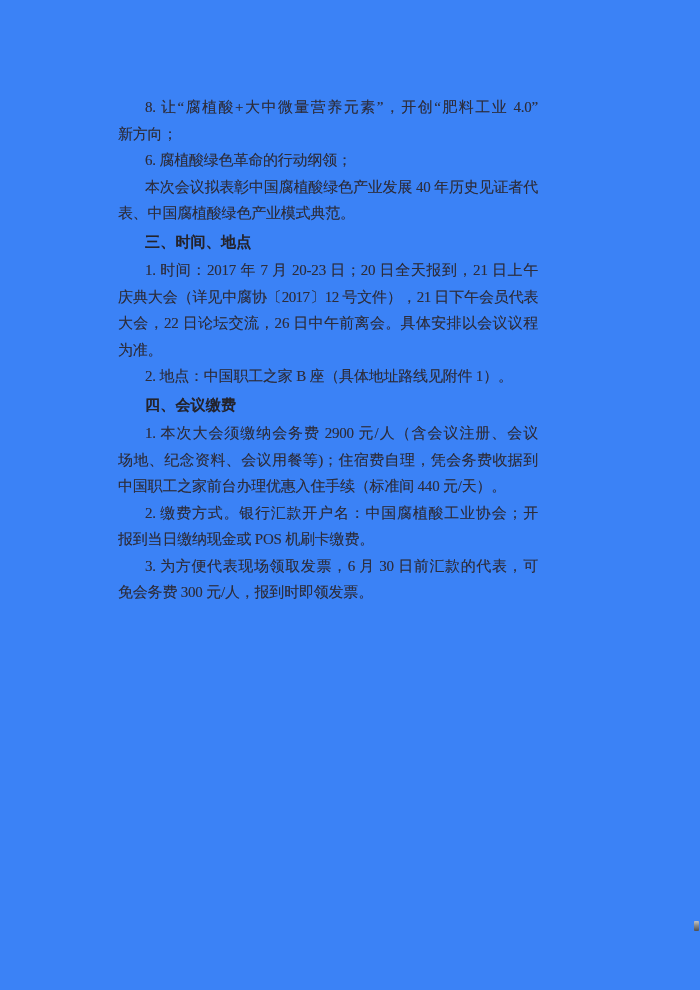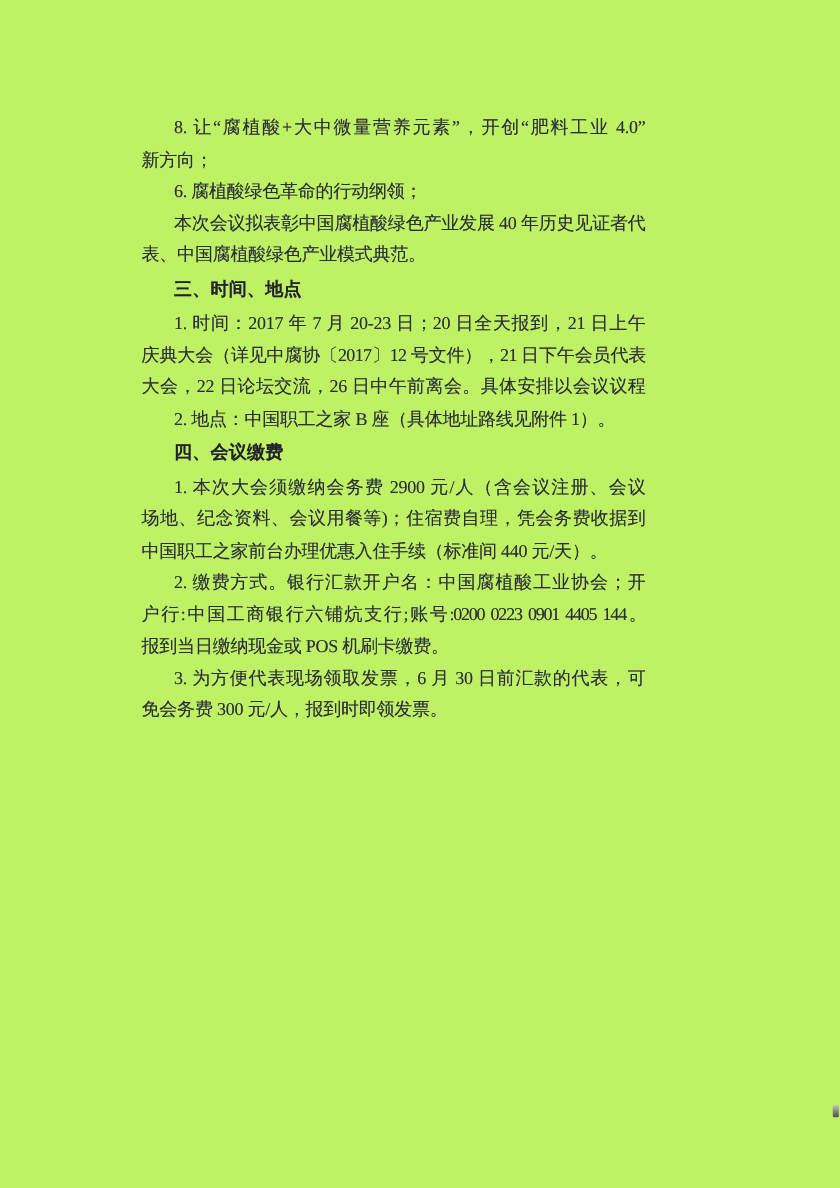--- a/index.html
+++ b/index.html
@@ -4,21 +4,21 @@
 <style>
   html, body {
     margin: 0;
     padding: 0;
     background: #ffffff;
   }
   .page {
     position: relative;
     width: 700px;
     height: 990px;
-    background: #bef264;
+    background: #3b82f6;
     overflow: hidden;
     font-family: "Liberation Serif", "DejaVu Serif", serif;
   }
   .doc {
     position: absolute;
     left: 118px;
     top: 94px;
     width: 420px;
     color: #2d2d3a;
     font-size: 15px;
@@ -61,25 +61,25 @@
   <div class="doc">
     <div class="line indent j">8. 让“腐植酸+大中微量营养元素”，开创“肥料工业 4.0”</div>
     <div class="line">新方向；</div>
     <div class="line indent">6. 腐植酸绿色革命的行动纲领；</div>
     <div class="line indent j">本次会议拟表彰中国腐植酸绿色产业发展 40 年历史见证者代</div>
     <div class="line">表、中国腐植酸绿色产业模式典范。</div>
     <div class="line indent heading">三、时间、地点</div>
     <div class="line indent j">1. 时间：2017 年 7 月 20-23 日；20 日全天报到，21 日上午</div>
     <div class="line j semi-tight">庆典大会（详见中腐协〔2017〕12 号文件），21 日下午会员代表</div>
     <div class="line j">大会，22 日论坛交流，26 日中午前离会。具体安排以会议议程</div>
+    <div class="line">为准。</div>
     <div class="line indent">2. 地点：中国职工之家 B 座（具体地址路线见附件 1）。</div>
     <div class="line indent heading">四、会议缴费</div>
     <div class="line indent j">1. 本次大会须缴纳会务费 2900 元/人（含会议注册、会议</div>
     <div class="line j">场地、纪念资料、会议用餐等)；住宿费自理，凭会务费收据到</div>
     <div class="line">中国职工之家前台办理优惠入住手续（标准间 440 元/天）。</div>
     <div class="line indent j">2. 缴费方式。银行汇款开户名：中国腐植酸工业协会；开</div>
-    <div class="line j tight">户行:中国工商银行六铺炕支行;账号:0200 0223 0901 4405 144。</div>
     <div class="line">报到当日缴纳现金或 POS 机刷卡缴费。</div>
     <div class="line indent j">3. 为方便代表现场领取发票，6 月 30 日前汇款的代表，可</div>
     <div class="line">免会务费 300 元/人，报到时即领发票。</div>
   </div>
   <div class="scan-artifact"></div>
 </div>
 
 </body></html>

